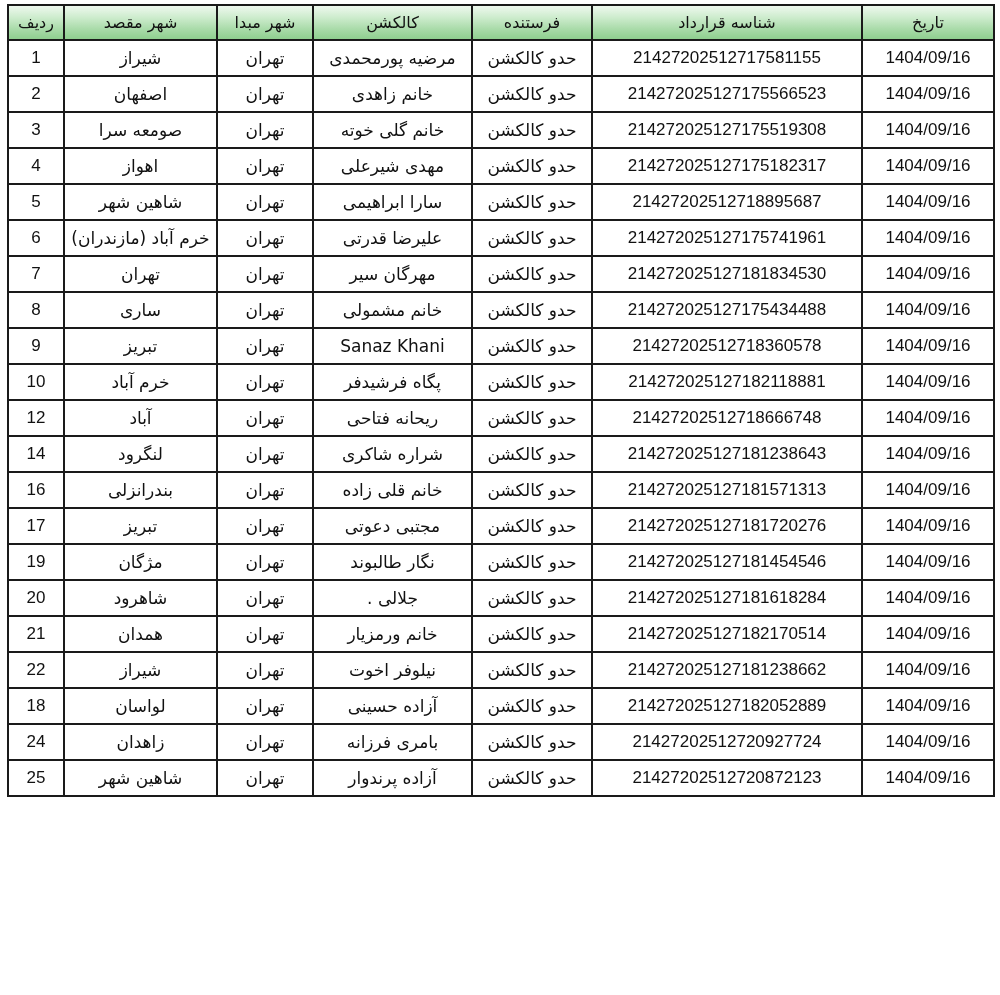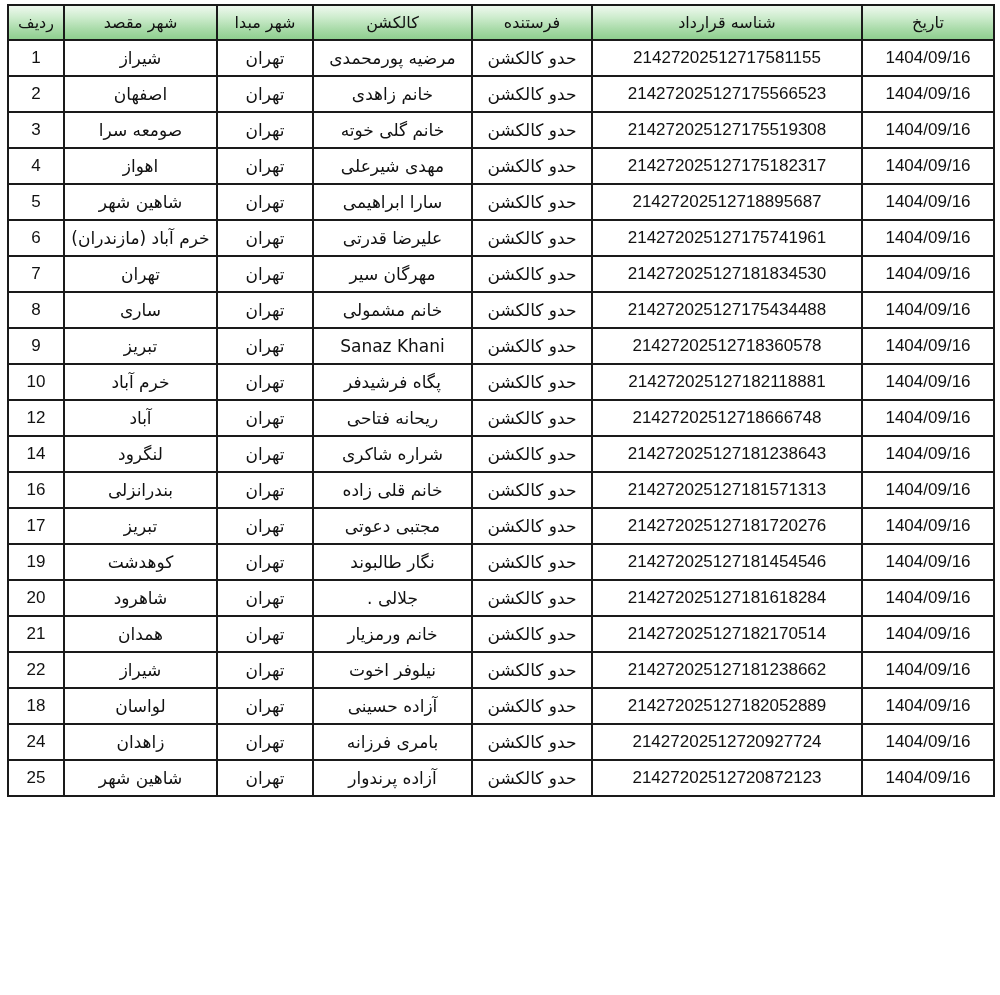--- a/index.html
+++ b/index.html
@@ -203,21 +203,21 @@
           <td class="idx">17</td>
           <td class="fa" dir="rtl">تبریز</td>
           <td class="fa" dir="rtl">تهران</td>
           <td class="fa" dir="rtl">مجتبی  دعوتی</td>
           <td class="fa" dir="rtl">حدو کالکشن</td>
           <td class="num">214272025127181720276</td>
           <td class="num">1404/09/16</td>
         </tr>
         <tr>
           <td class="idx">19</td>
-          <td class="fa" dir="rtl">کوهدشت</td>
+          <td class="fa" dir="rtl">مژگان</td>
           <td class="fa" dir="rtl">تهران</td>
           <td class="fa" dir="rtl">نگار طالبوند</td>
           <td class="fa" dir="rtl">حدو کالکشن</td>
           <td class="num">214272025127181454546</td>
           <td class="num">1404/09/16</td>
         </tr>
         <tr>
           <td class="idx">20</td>
           <td class="fa" dir="rtl">شاهرود</td>
           <td class="fa" dir="rtl">تهران</td>

